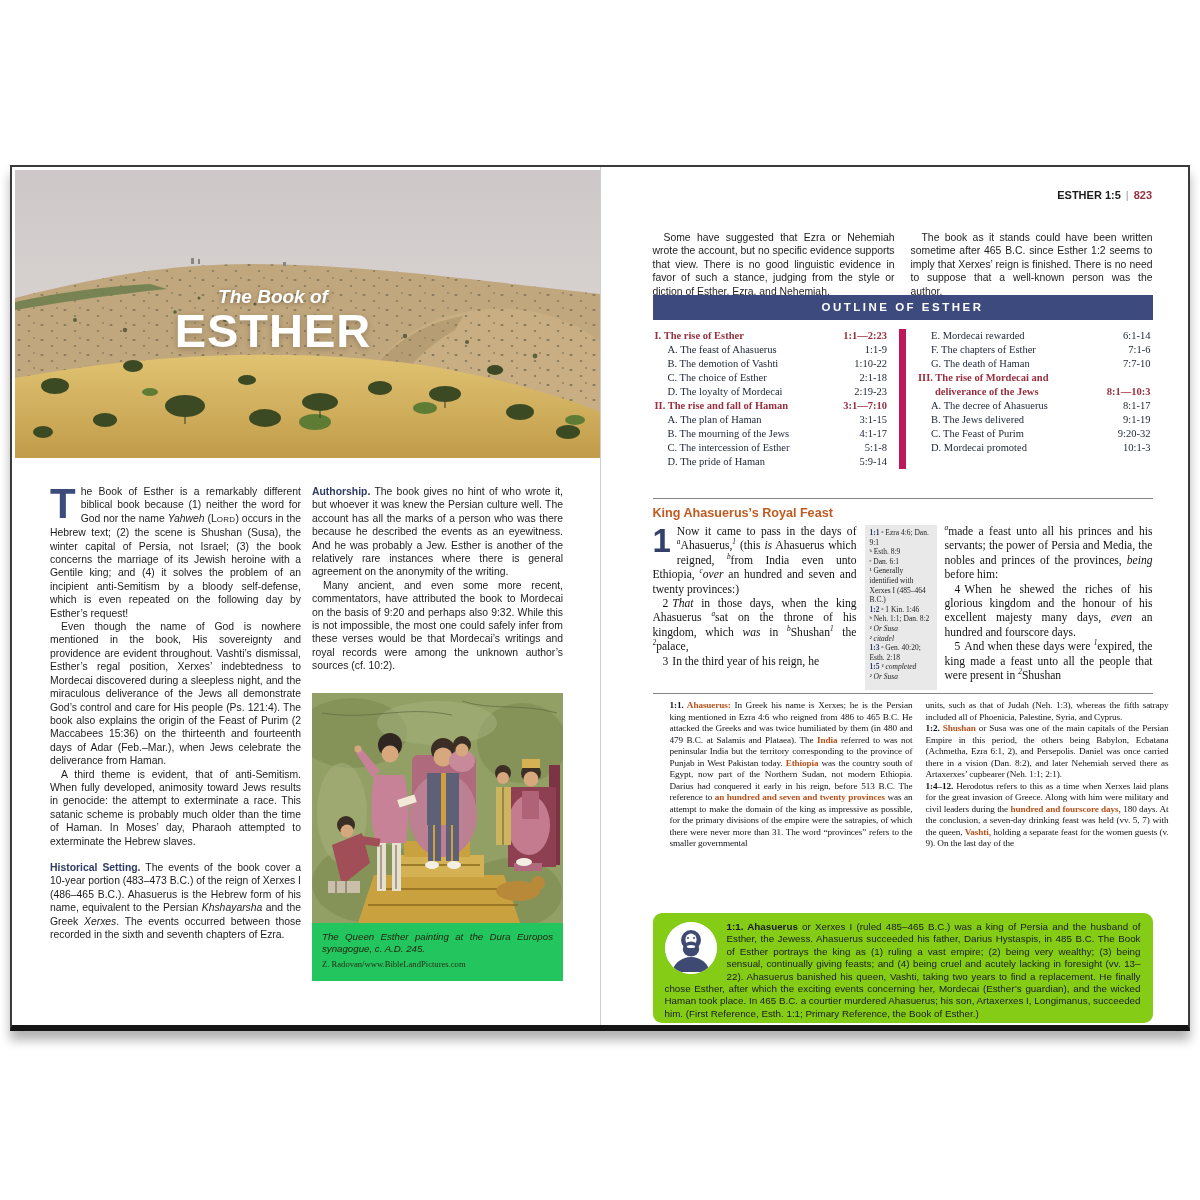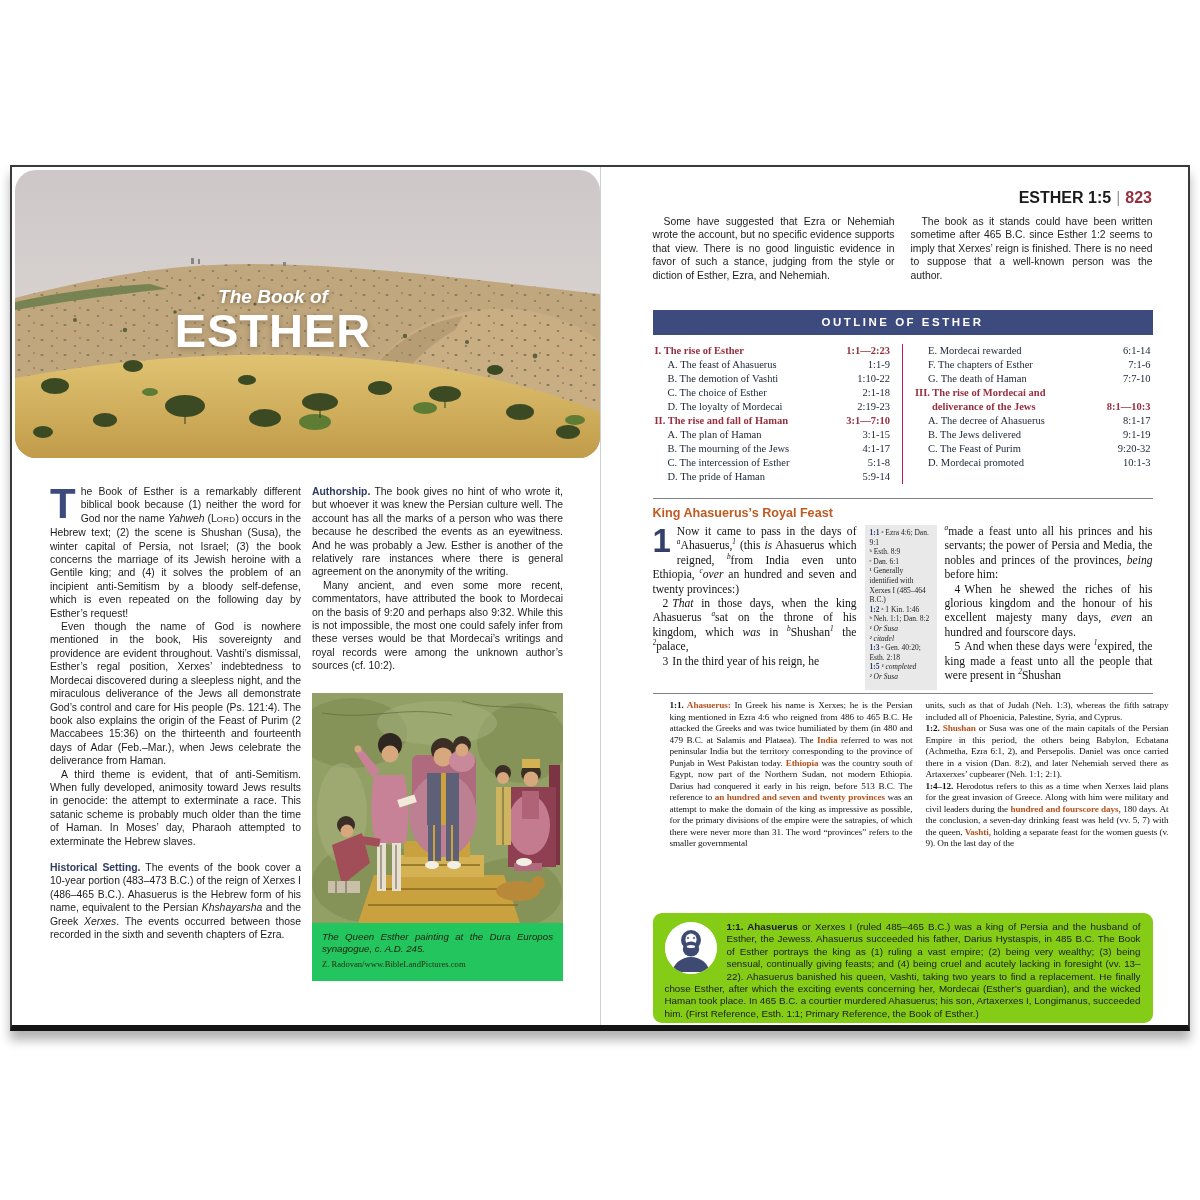--- a/index.html
+++ b/index.html
@@ -11,21 +11,21 @@
   .spread {
     position:absolute; left:10px; top:165px; width:1176px; height:858px;
     border:2px solid #3a3a3a; border-bottom:6px solid #141414;
     box-shadow:0 9px 10px rgba(0,0,0,0.30);
     display:flex; background:#fff;
   }
   .page { position:relative; width:588px; height:100%; overflow:hidden; background:#fff; }
   .page-left { border-right:1px solid #cfcfcf; }
 
   
-  .hero { position:absolute; top:3px; left:3px; width:585px; height:288px; overflow:hidden;border-radius:21px; }
+  .hero { position:absolute; top:3px; left:3px; width:585px; height:288px; overflow:hidden; }
   .hero svg { display:block; }
   .hero-title { position:absolute; top:116px; left:0; width:516px; text-align:center; color:#fff; }
   .hero-kicker { font-size:19px; font-style:italic; font-weight:bold; text-shadow:0 1px 4px rgba(70,58,40,.5); }
   .hero-big { font-size:47px; font-weight:bold; letter-spacing:1px; line-height:46px; text-shadow:0 2px 6px rgba(70,58,40,.35); }
 
   .intro { position:absolute; top:318px; left:38px; width:513px; display:flex; gap:11px;
            font-size:10.4px; line-height:13.4px; text-align:justify; color:#1c1c1e; }
   .icol { width:251px; }
   .icol p { margin:0; }
   .icol p.ind { text-indent:11px; }
@@ -35,35 +35,35 @@
   .em { font-style:italic; }
   .sc { font-size:8px; letter-spacing:.3px; }
 
   .figure { margin-top:20px; }
   .fig-img svg { display:block; }
   .fig-cap { background:#22c55e; padding:8px 10px 9px; }
   .cap1 { font-style:italic; font-size:9.7px; line-height:12.3px; color:#23250f; }
   .cap2 { font-family:"Liberation Serif", serif; font-size:8.6px; color:#2c2e16; margin-top:3px; }
 
   
-  .rhead { position:absolute; top:22px; right:36px; font-weight:bold; font-size:16px; color:#1b1b1b; }
+  .rhead { position:absolute; top:22px; right:36px; font-weight:bold; font-size:11px; color:#1b1b1b; }
   .rhead .sep { color:#9a9aa0; font-weight:normal; padding:0 5px; }
   .rhead .pnum { color:#962f3f; }
 
-  .cont { position:absolute; top:48px; left:52px; width:500px; display:flex; gap:16px;
+  .cont { position:absolute; top:64px; left:52px; width:500px; display:flex; gap:16px;
           font-size:10.4px; line-height:13.4px; text-align:justify; color:#1c1c1e; }
   .cont p { margin:0; text-indent:11px; width:242px; }
 
-  .obox { position:absolute; top:143px; left:52px; width:500px; }
+  .obox { position:absolute; top:128px; left:52px; width:500px; }
   .obar { background:#3c4a7d; color:#fff; text-align:center; letter-spacing:2.5px; font-weight:bold;
           font-size:11.5px; padding:6px 0 7px; }
   .obody { display:flex; font-family:"Liberation Serif", serif; font-size:10.5px; line-height:14px;
            padding:9px 2px 10px; color:#222a3a; }
   .ocol { flex:1; }
-  .ocol1 { padding-right:12px; border-right:1px solid #be185d; }
+  .ocol1 { padding-right:12px; border-right:7px solid #be185d; }
   .ocol2 { padding-left:12px; }
   .orow { display:flex; }
   .orow .rf { margin-left:auto; padding-left:6px; white-space:nowrap; }
   .orow.main { font-weight:bold; color:#962f3f; }
   .orow.sub { padding-left:13px; }
   .orow.cont2 { padding-left:17px;text-align:right; }
 
   .rule { position:absolute; left:52px; width:500px; border-top:1px solid #83838d; }
   .r1 { top:331px; } .r2 { top:526px; }
 

